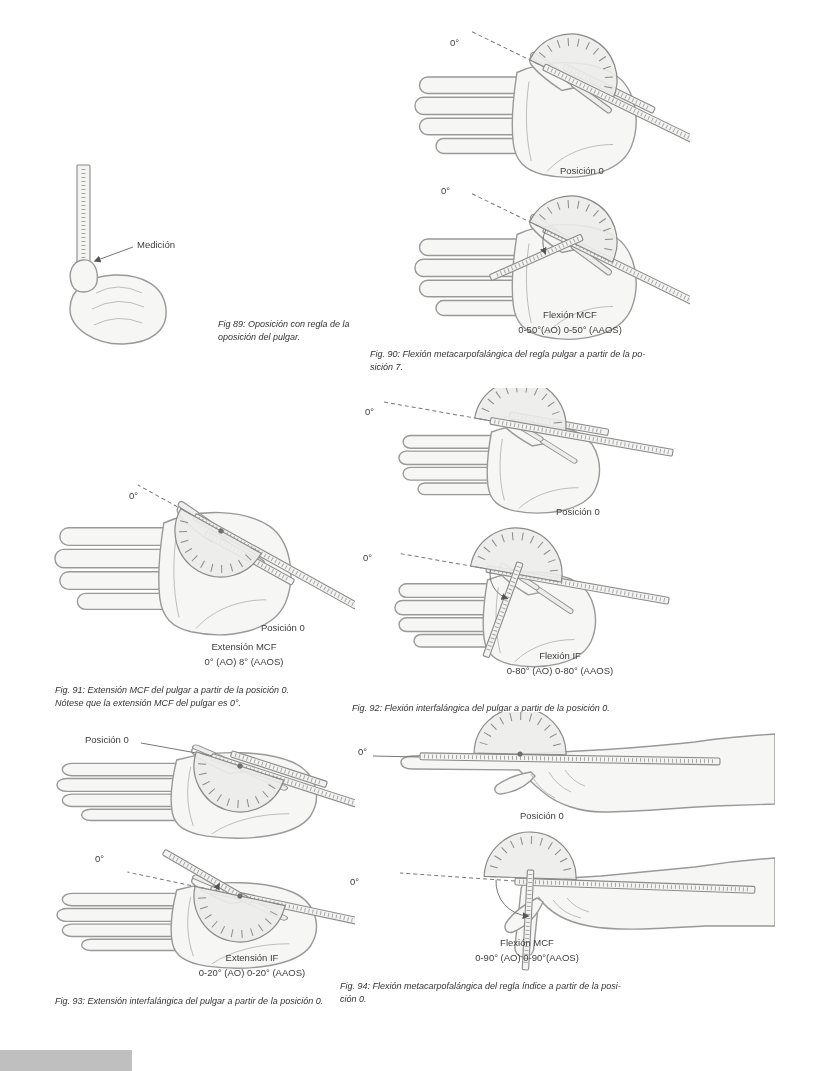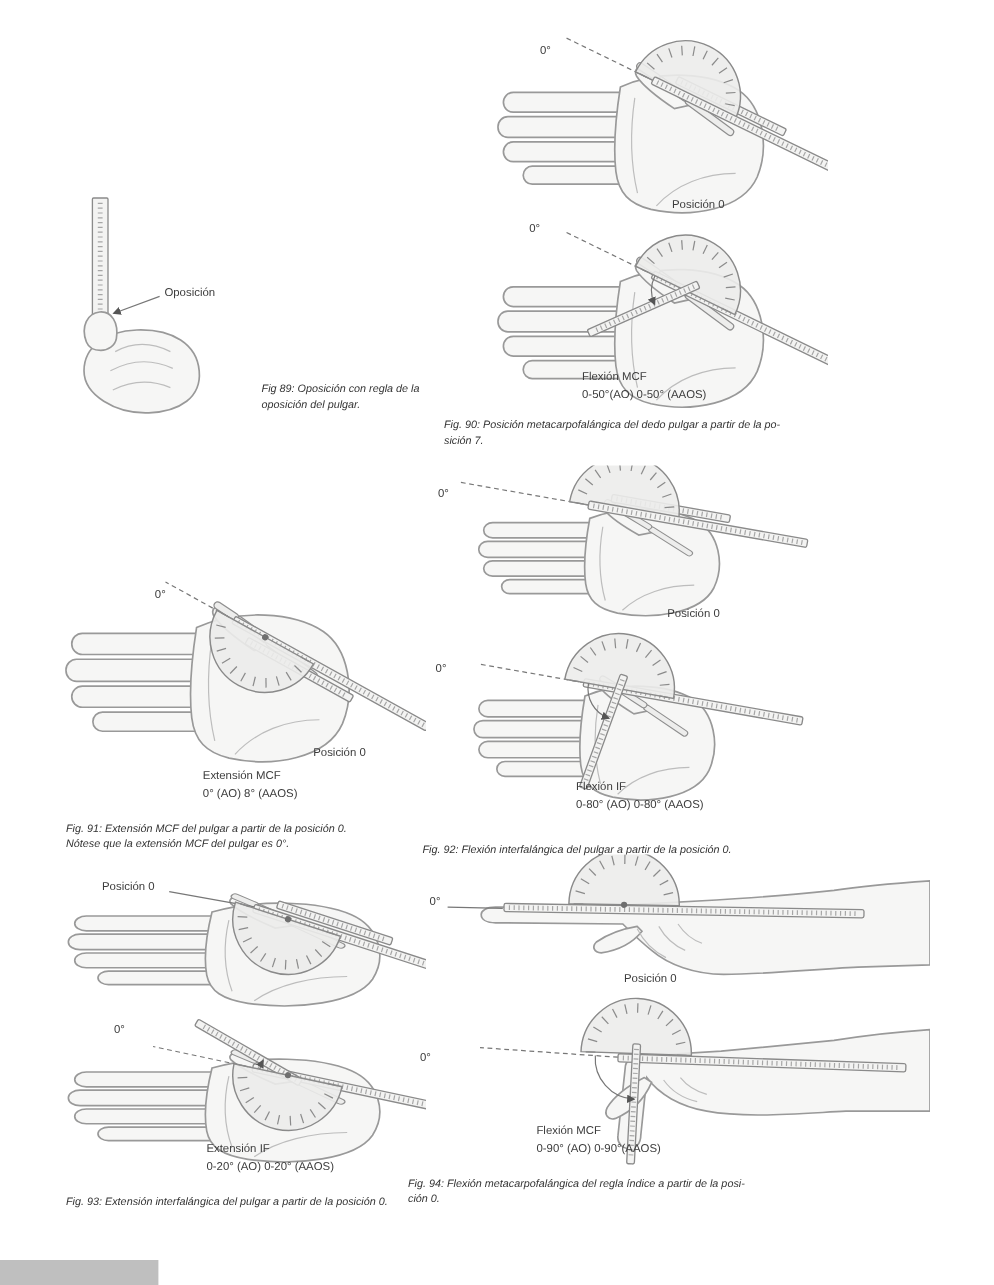--- a/index.html
+++ b/index.html
@@ -2,21 +2,21 @@
 <html><head>
 <meta charset="utf-8">
 <style>
   *{margin:0;padding:0;box-sizing:border-box}
   html,body{background:#ffffff}
   body{font-family:"Liberation Sans",sans-serif}
   .page{position:relative;width:828px;height:1071px;background:#fff;overflow:hidden}
   .fig{position:absolute}
   .fig svg.panel{position:absolute;left:0}
   .lbl{position:absolute;font-size:9.5px;color:#3c3c3c;white-space:nowrap}
-  .result{position:absolute;font-size:9.5px;color:#3c3c3c;line-height:1.55}
+  .result{position:absolute;text-align:center;font-size:9.5px;color:#3c3c3c;line-height:1.55}
   .caption{position:absolute;font-style:italic;font-size:9px;line-height:1.4;color:#333}
   .skin{fill:#f6f6f5;stroke:#999;stroke-width:1.4;vector-effect:non-scaling-stroke}
   .thin{fill:none;stroke:#bdbdbd;stroke-width:1;vector-effect:non-scaling-stroke}
   .boneOut{stroke:#8f8f8f;stroke-width:9;stroke-linecap:round}
   .boneIn{stroke:#ededec;stroke-width:6.2;stroke-linecap:round}
   .protDisc{fill:#ececeb;fill-opacity:.9;stroke:#8a8a8a;stroke-width:1.2}
   .tick{stroke:#8a8a8a;stroke-width:1}
   .pivot{fill:#6f6f6f}
   .armFill{fill:#f3f3f2;stroke:#8a8a8a;stroke-width:1.1}
   .armTicks{stroke:#a6a6a6;stroke-width:4;stroke-dasharray:1 3}
@@ -88,21 +88,21 @@
       </g>
       <g transform="translate(-15,0)">
         <path class="skin" d="M30,164 C30,144 48,131 74,130 C104,129 124,142 126,164 C128,186 110,198 84,199 C56,200 30,184 30,164 Z"></path>
         <path class="skin" d="M32,140 C27,127 33,116 43,115 C53,114 59,124 57,137 C56,143 50,147 44,147 C38,147 34,145 32,140 Z"></path>
         <path class="thin" d="M56,148 q22,-12 46,0"></path>
         <path class="thin" d="M52,164 q26,-14 52,-2"></path>
         <path class="thin" d="M54,180 q24,-12 48,-2"></path>
       </g>
       <line class="solid" x1="78" y1="102" x2="40" y2="116" marker-end="url(#arr)"></line>
     </svg>
-    <span class="lbl" style="left:82px;top:94px">Oposición</span>
+    <span class="lbl" style="left:82px;top:94px">Medición</span>
     <figcaption class="caption" style="left:163px;top:173px;width:135px">
       <span>Fig 89: Oposición con regla de la</span><br>
       <span>oposición del pulgar.</span>
     </figcaption>
   </figure>
 
   <figure class="fig" style="left:355px;top:25px;width:335px;height:355px">
     <svg class="panel" width="335" height="156" style="top:0">
       <use href="#handL" transform="translate(60,10) scale(0.75)"></use>
       <g transform="translate(216,55)">
@@ -129,21 +129,21 @@
       </g>
     </svg>
     <span class="lbl" style="left:95px;top:12px">0°</span>
     <span class="lbl" style="left:205px;top:140px">Posición 0</span>
     <span class="lbl" style="left:86px;top:160px">0°</span>
     <div class="result" style="left:130px;top:283px;width:170px">
       <span>Flexión MCF</span><br>
       <span>0-50°(AO) 0-50° (AAOS)</span>
     </div>
     <figcaption class="caption" style="left:15px;top:323px;width:312px">
-      <span>Fig. 90: Posición metacarpofalángica del dedo pulgar a partir de la po-</span><br>
+      <span>Fig. 90: Flexión metacarpofalángica del regla pulgar a partir de la po-</span><br>
       <span>sición 7.</span>
     </figcaption>
   </figure>
 
   <figure class="fig" style="left:45px;top:478px;width:310px;height:240px">
     <svg class="panel" width="310" height="162" style="top:0">
       <use href="#handL" transform="translate(10,5) scale(0.8)"></use>
       <g transform="translate(176,53)">
         <line class="dash" x1="-15" y1="0" x2="-95" y2="0" transform="rotate(29)"></line>
         <g transform="rotate(29)">

